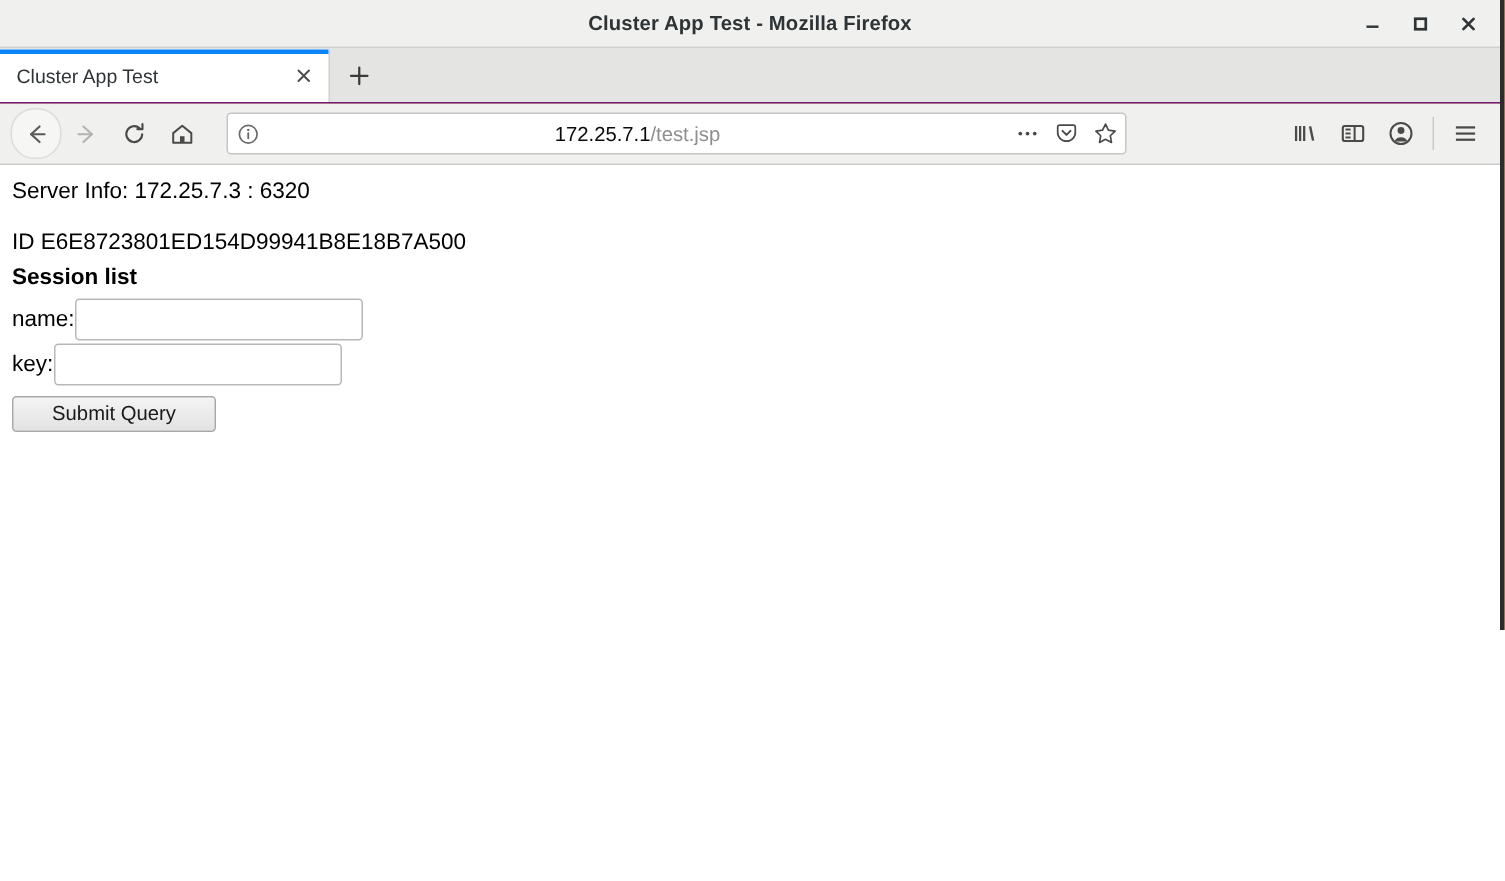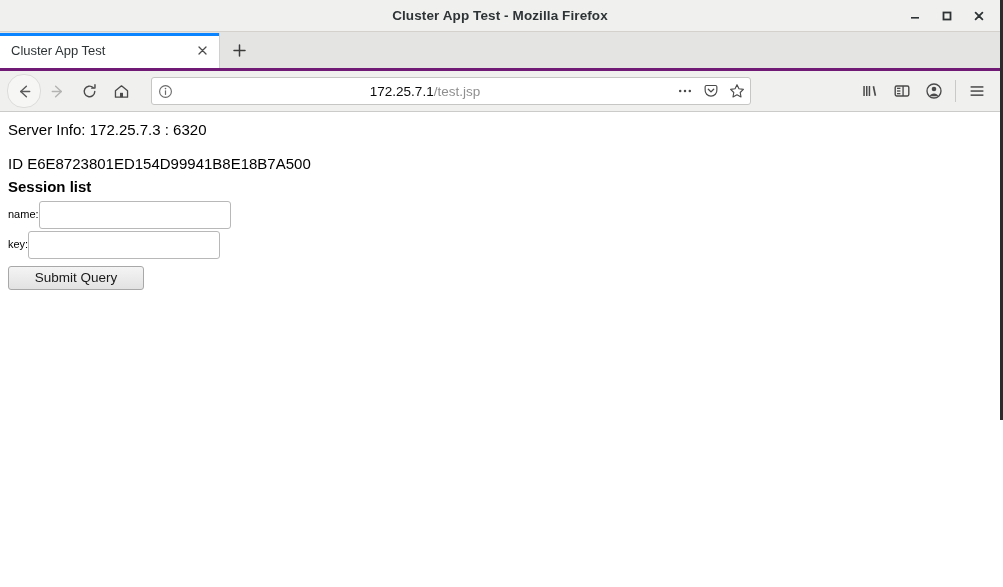--- a/index.html
+++ b/index.html
@@ -53,21 +53,21 @@
   }
   .win-btn svg { display: block; }
 
   
   .tabbar {
     height: 36px;
     background: #e4e4e2;
     display: flex;
     align-items: flex-end;
     position: relative;
-    border-bottom: 3px solid #701a75;
+    border-bottom: 1px solid #701a75;
   }
   .tab {
     position: relative;
     width: 220px;
     height: 35px;
     background: #ffffff;
     display: flex;
     align-items: center;
     box-sizing: border-box;
     border-right: 1px solid #d0d0ce;
@@ -196,21 +196,21 @@
     color: #000;
     margin: 0 0 4px 0;
     line-height: 1.35;
   }
   .form-row {
     display: flex;
     align-items: center;
     margin-bottom: 2px;
   }
   .form-label {
-    font-size: 11px;
+    font-size: 15px;
     color: #000;
     line-height: 1.35;
   }
   .text-input {
     height: 28px;
     border: 1px solid #b8b8b8;
     border-radius: 3px;
     background: #ffffff;
     box-sizing: border-box;
     font-family: "Liberation Sans", sans-serif;

